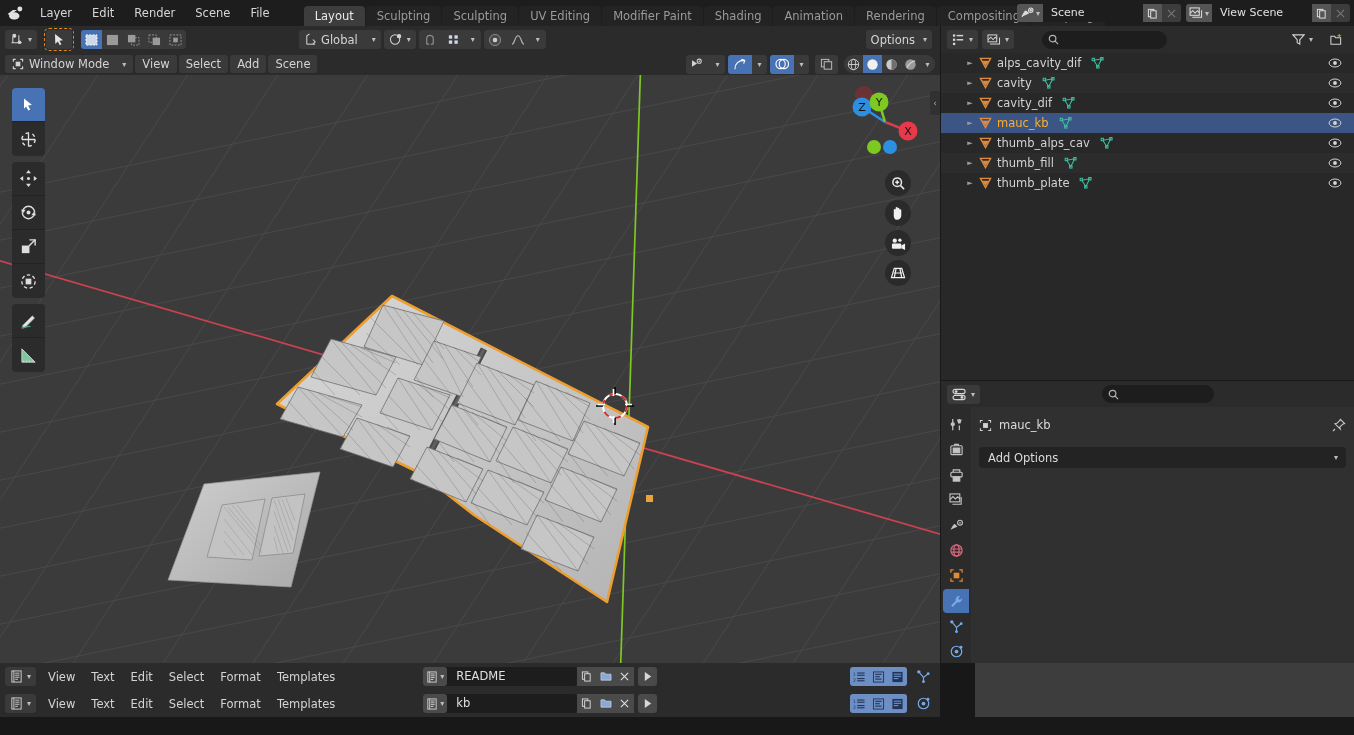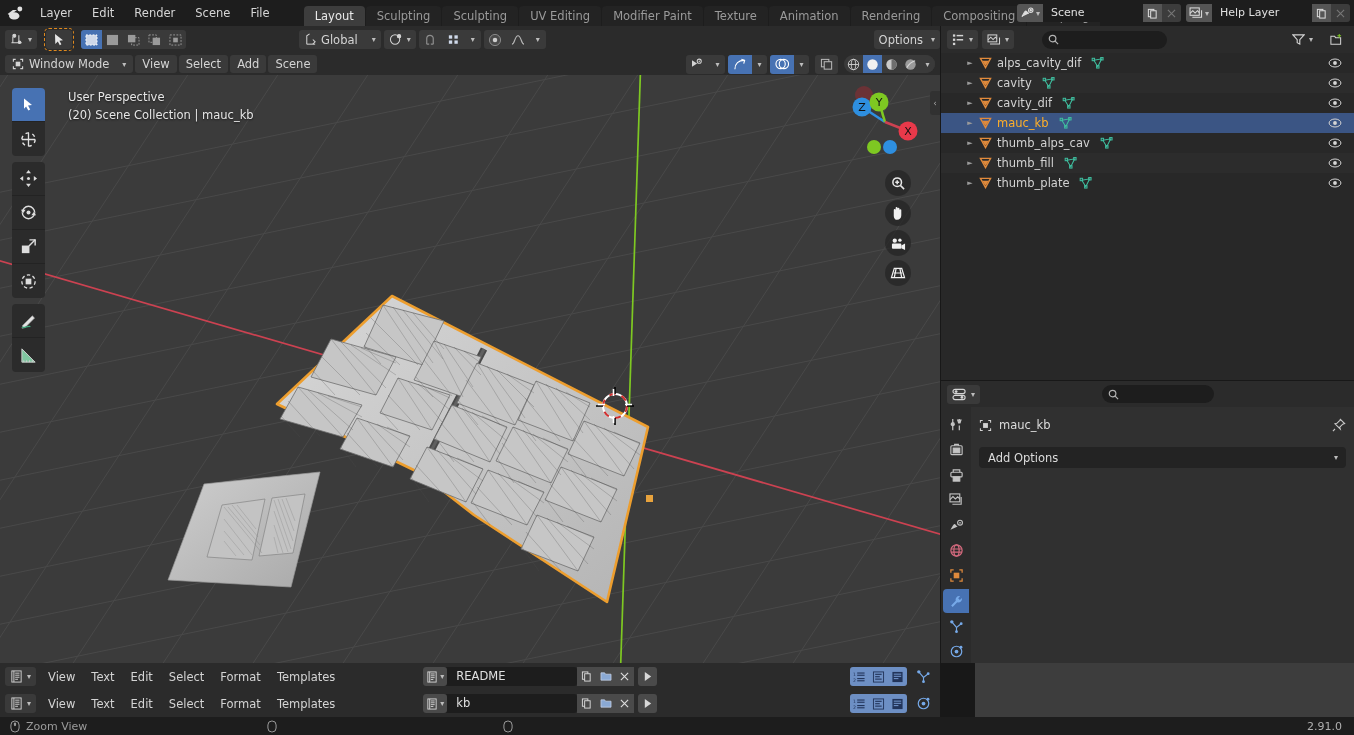--- a/index.html
+++ b/index.html
@@ -195,21 +195,21 @@
         <div class="menu-item">Render</div>
         <div class="menu-item">Scene</div>
         <div class="menu-item">File</div>
       </div>
     <div class="wsp-tabs" id="wsptabs">
         <div class="wsp active">Layout</div>
         <div class="wsp">Sculpting</div>
         <div class="wsp">Sculpting</div>
         <div class="wsp">UV Editing</div>
         <div class="wsp">Modifier Paint</div>
-        <div class="wsp">Texture</div>
+        <div class="wsp">Shading</div>
         <div class="wsp">Animation</div>
         <div class="wsp">Rendering</div>
         <div class="wsp">Compositing</div>
         <div class="wsp">Scripting</div>
       </div>
 
     <div class="topbar-right">
       <div class="datablock">
         <div class="db-icon">
           <svg width="15" height="12" viewBox="0 0 16 13">
@@ -242,21 +242,21 @@
         <div class="db-icon">
           <svg width="15" height="12" viewBox="0 0 16 13">
               <g fill="none" stroke="#ddd" stroke-width="1.1">
                 <rect x="1" y="1" width="10" height="8"></rect>
                 <path d="M1 7l3-3 2.5 2.5L9 4l2 2"></path>
                 <path d="M3.5 11h10V3.5"></path>
               </g>
             </svg>
           <span class="caret">▾</span>
         </div>
-        <div class="db-name">Help Layer</div>
+        <div class="db-name">View Scene</div>
         <div class="db-btn">
           <svg width="11" height="11" viewBox="0 0 12 12">
               <g fill="none" stroke="#ddd" stroke-width="1.1">
                 <rect x="1.5" y="1.5" width="6" height="8"></rect>
                 <rect x="4" y="3" width="6" height="8" fill="#555"></rect>
               </g>
             </svg>
         </div>
         <div class="db-btn dim last">
           <svg width="9" height="9" viewBox="0 0 10 10">
@@ -377,21 +377,21 @@
           <svg width="14" height="13" viewBox="0 0 15 14">
               <path d="M1 12c3 0 3-9 6.5-9S11 12 14 12" fill="none" stroke="#b9b9b9" stroke-width="1.2"></path>
             </svg>
         </div>
         <div style="width:16px">
             <span class="caret">▾</span>
           </div>
       </div>
     </div>
 
-    <div style="position:absolute;right:0;">
+    <div style="position:absolute;right:8px;">
       <div class="thbtn">
         <span>Options</span>
         <span class="caret" style="margin-left:4px;">▾</span>
       </div>
     </div>
   </div>
 
   <div class="vphdr">
     <div class="mbtn">
       <svg width="12" height="12" viewBox="0 0 13 13">
@@ -620,24 +620,20 @@
           <g stroke="#000" stroke-width="1.6">
               <path d="M-19 0h7M12 0h7M0 -19v7M0 12v7"></path>
             </g>
           <g stroke="#fff" stroke-width="1.6">
               <path d="M-17 -1.5h7M10 -1.5h7M-1.5 -17v7M-1.5 10v7"></path>
             </g>
         </g>
       </g>
     </svg>
 
-    <div class="vp-text">
-      <div>User Perspective</div>
-      <div>(20) Scene Collection | mauc_kb</div>
-    </div>
 
     <div class="toolbar-left">
       <div class="tool first sel">
         <svg width="13" height="15" viewBox="0 0 13 15">
             <path d="M2 1.5l8 6.6-4 .4 2.2 4-1.9 1-2.2-4.1-2.1 2.4z" fill="#fff"></path>
           </svg>
       </div>
       <div class="tool last">
         <svg width="19" height="19" viewBox="0 0 20 20">
             <circle cx="10" cy="10" r="7" fill="none" stroke="#e0e0e0" stroke-width="1.5" stroke-dasharray="3.7 3.7"></circle>
@@ -1349,34 +1345,14 @@
             <circle cx="8" cy="8" r="5.6" fill="none" stroke="#76a9e8" stroke-width="1.3"></circle>
             <circle cx="8" cy="8" r="2" fill="#76a9e8"></circle>
             <circle cx="12.8" cy="3.4" r="1.5" fill="#76a9e8"></circle>
           </svg>
       </div>
     </div>
   </div>
 
   <div class="rightblank"></div>
 
-  <div class="status">
-    <span class="mouseglyph">
-      <svg width="10" height="13" viewBox="0 0 11 14">
-          <rect x="1" y="1" width="9" height="12" rx="4.3" fill="none" stroke="#9b9b9b" stroke-width="1.1"></rect>
-          <rect x="4.3" y="2.6" width="2.4" height="4" rx="1.2" fill="#9b9b9b"></rect>
-        </svg>
-    </span>
-    <span>Zoom View</span>
-    <span style="margin-left:180px;">
-      <svg width="10" height="13" viewBox="0 0 11 14">
-          <rect x="1" y="1" width="9" height="12" rx="4.3" fill="none" stroke="#9b9b9b" stroke-width="1.1"></rect>
-        </svg>
-    </span>
-    <span style="margin-left:226px;">
-      <svg width="10" height="13" viewBox="0 0 11 14">
-          <rect x="1" y="1" width="9" height="12" rx="4.3" fill="none" stroke="#9b9b9b" stroke-width="1.1"></rect>
-        </svg>
-    </span>
-    <span class="ver">2.91.0</span>
-  </div>
 
 </div>
 
 </body></html>

